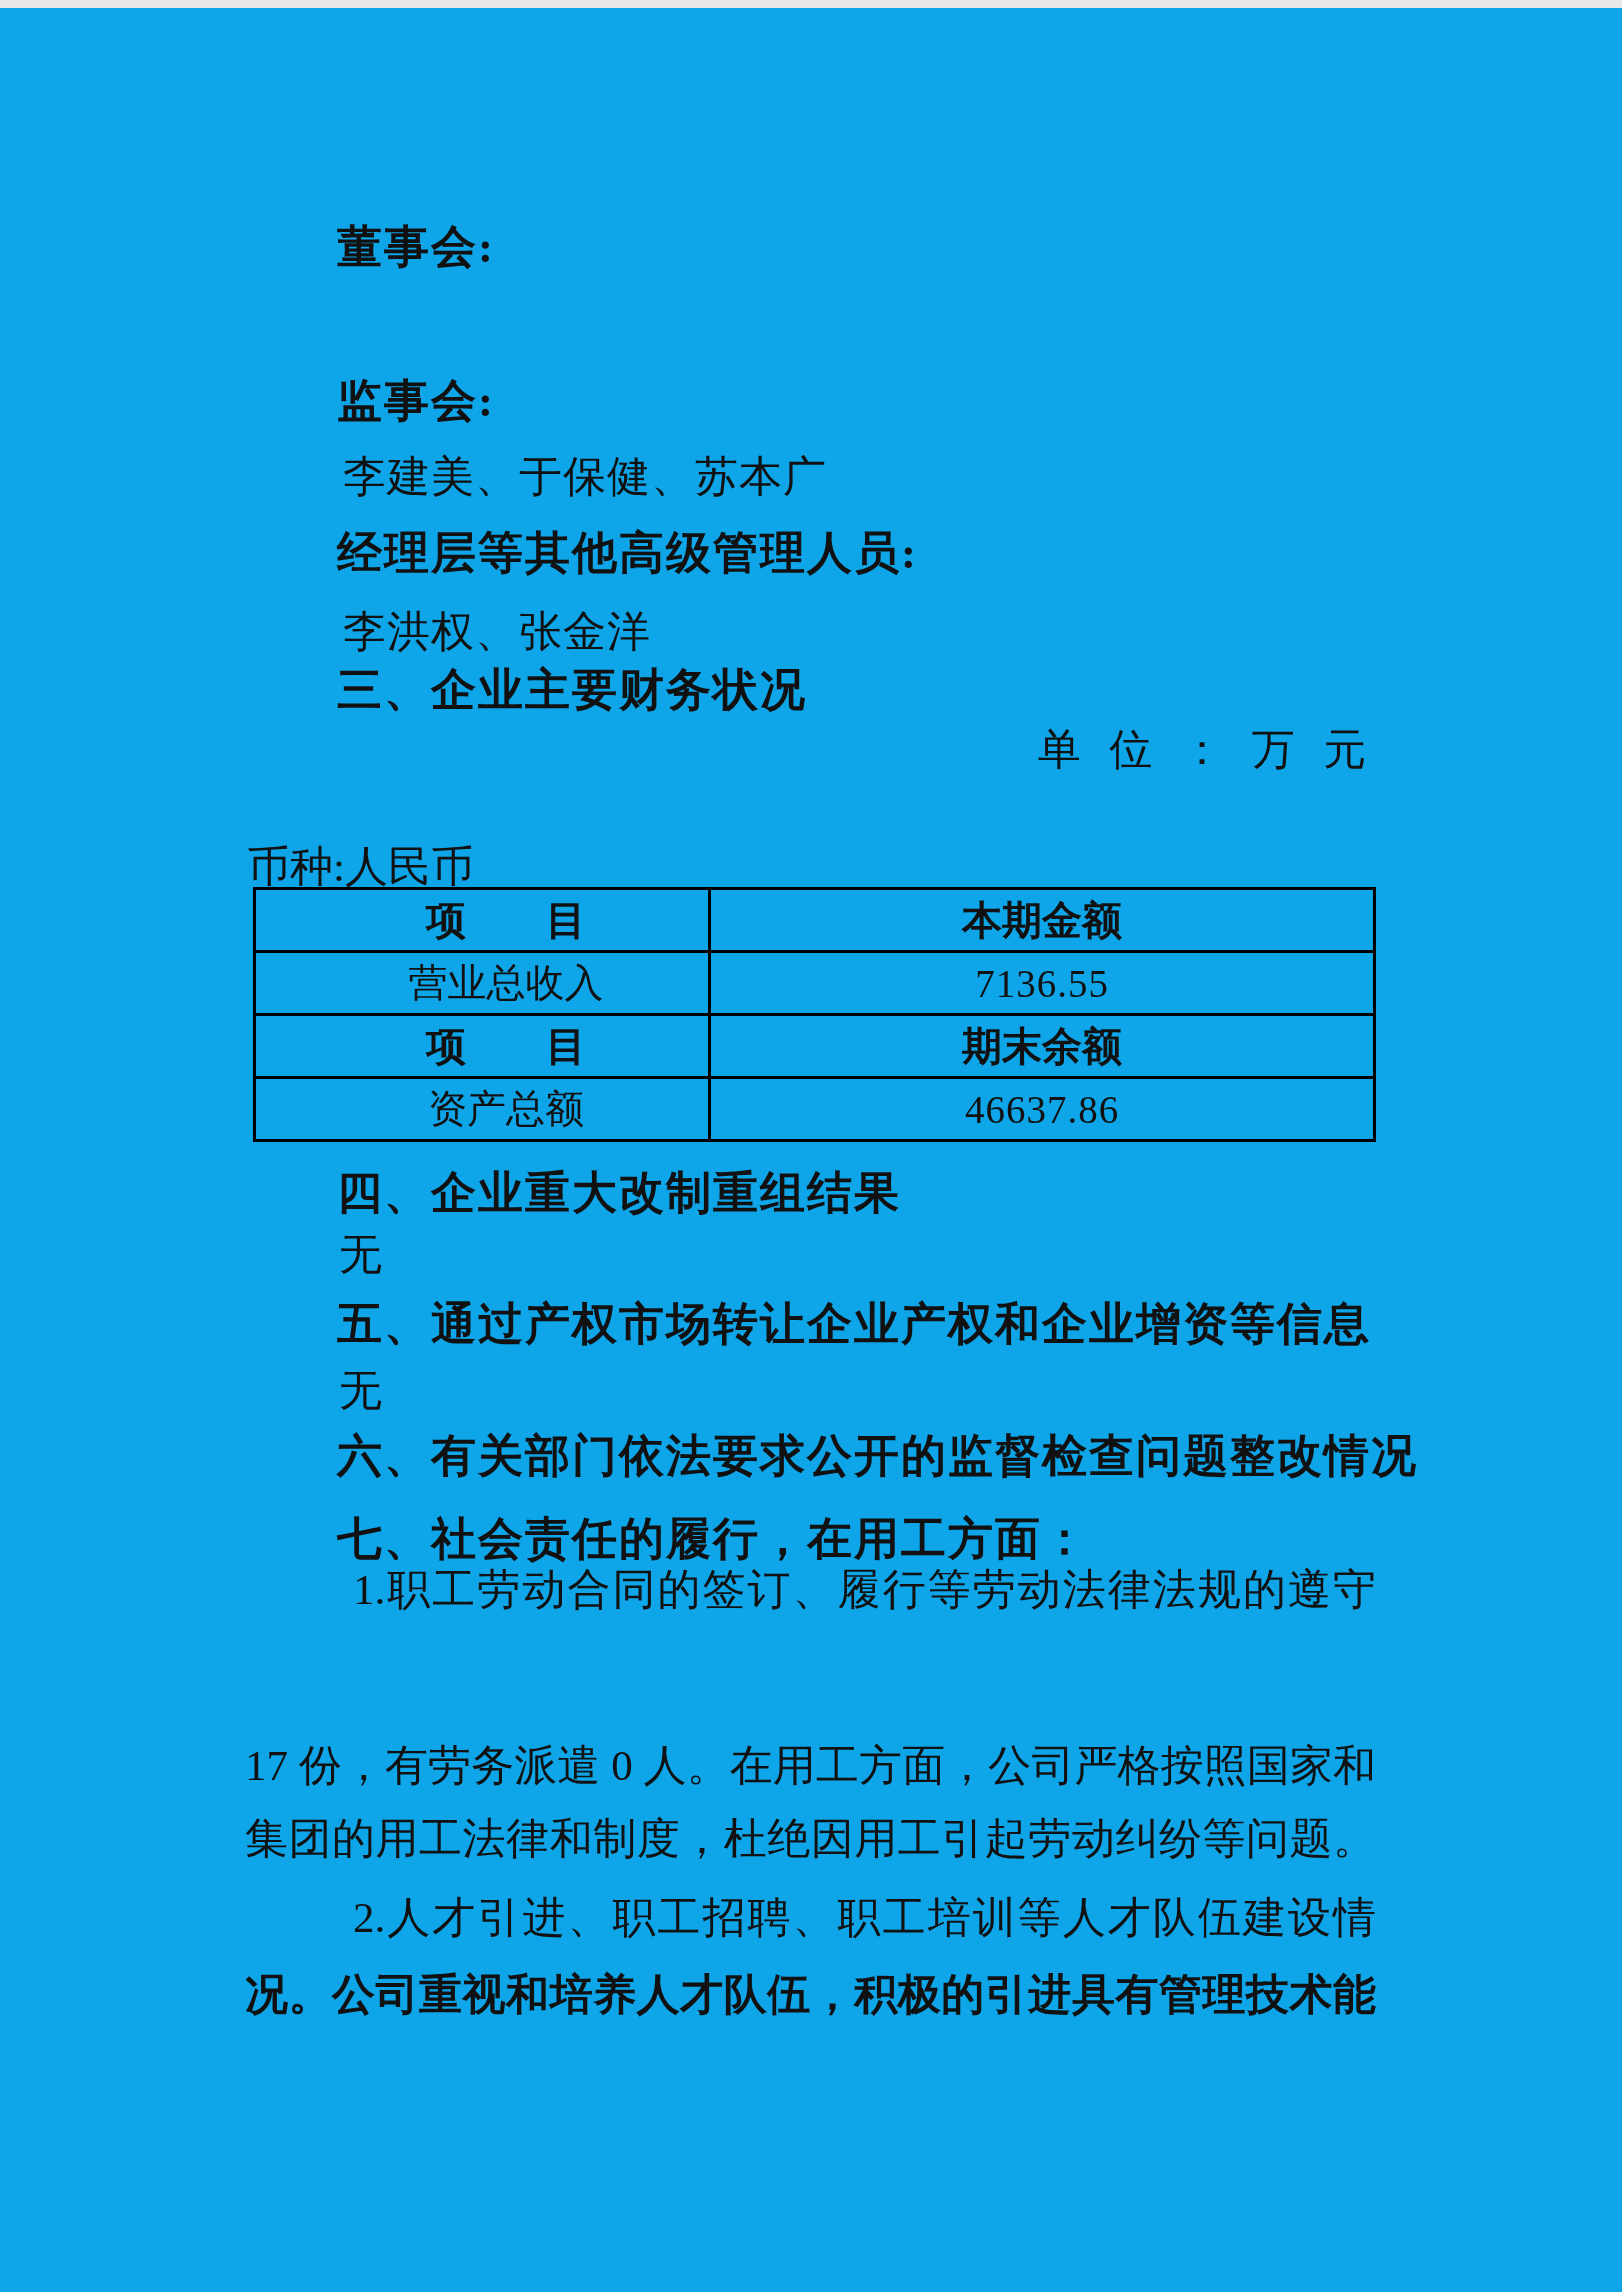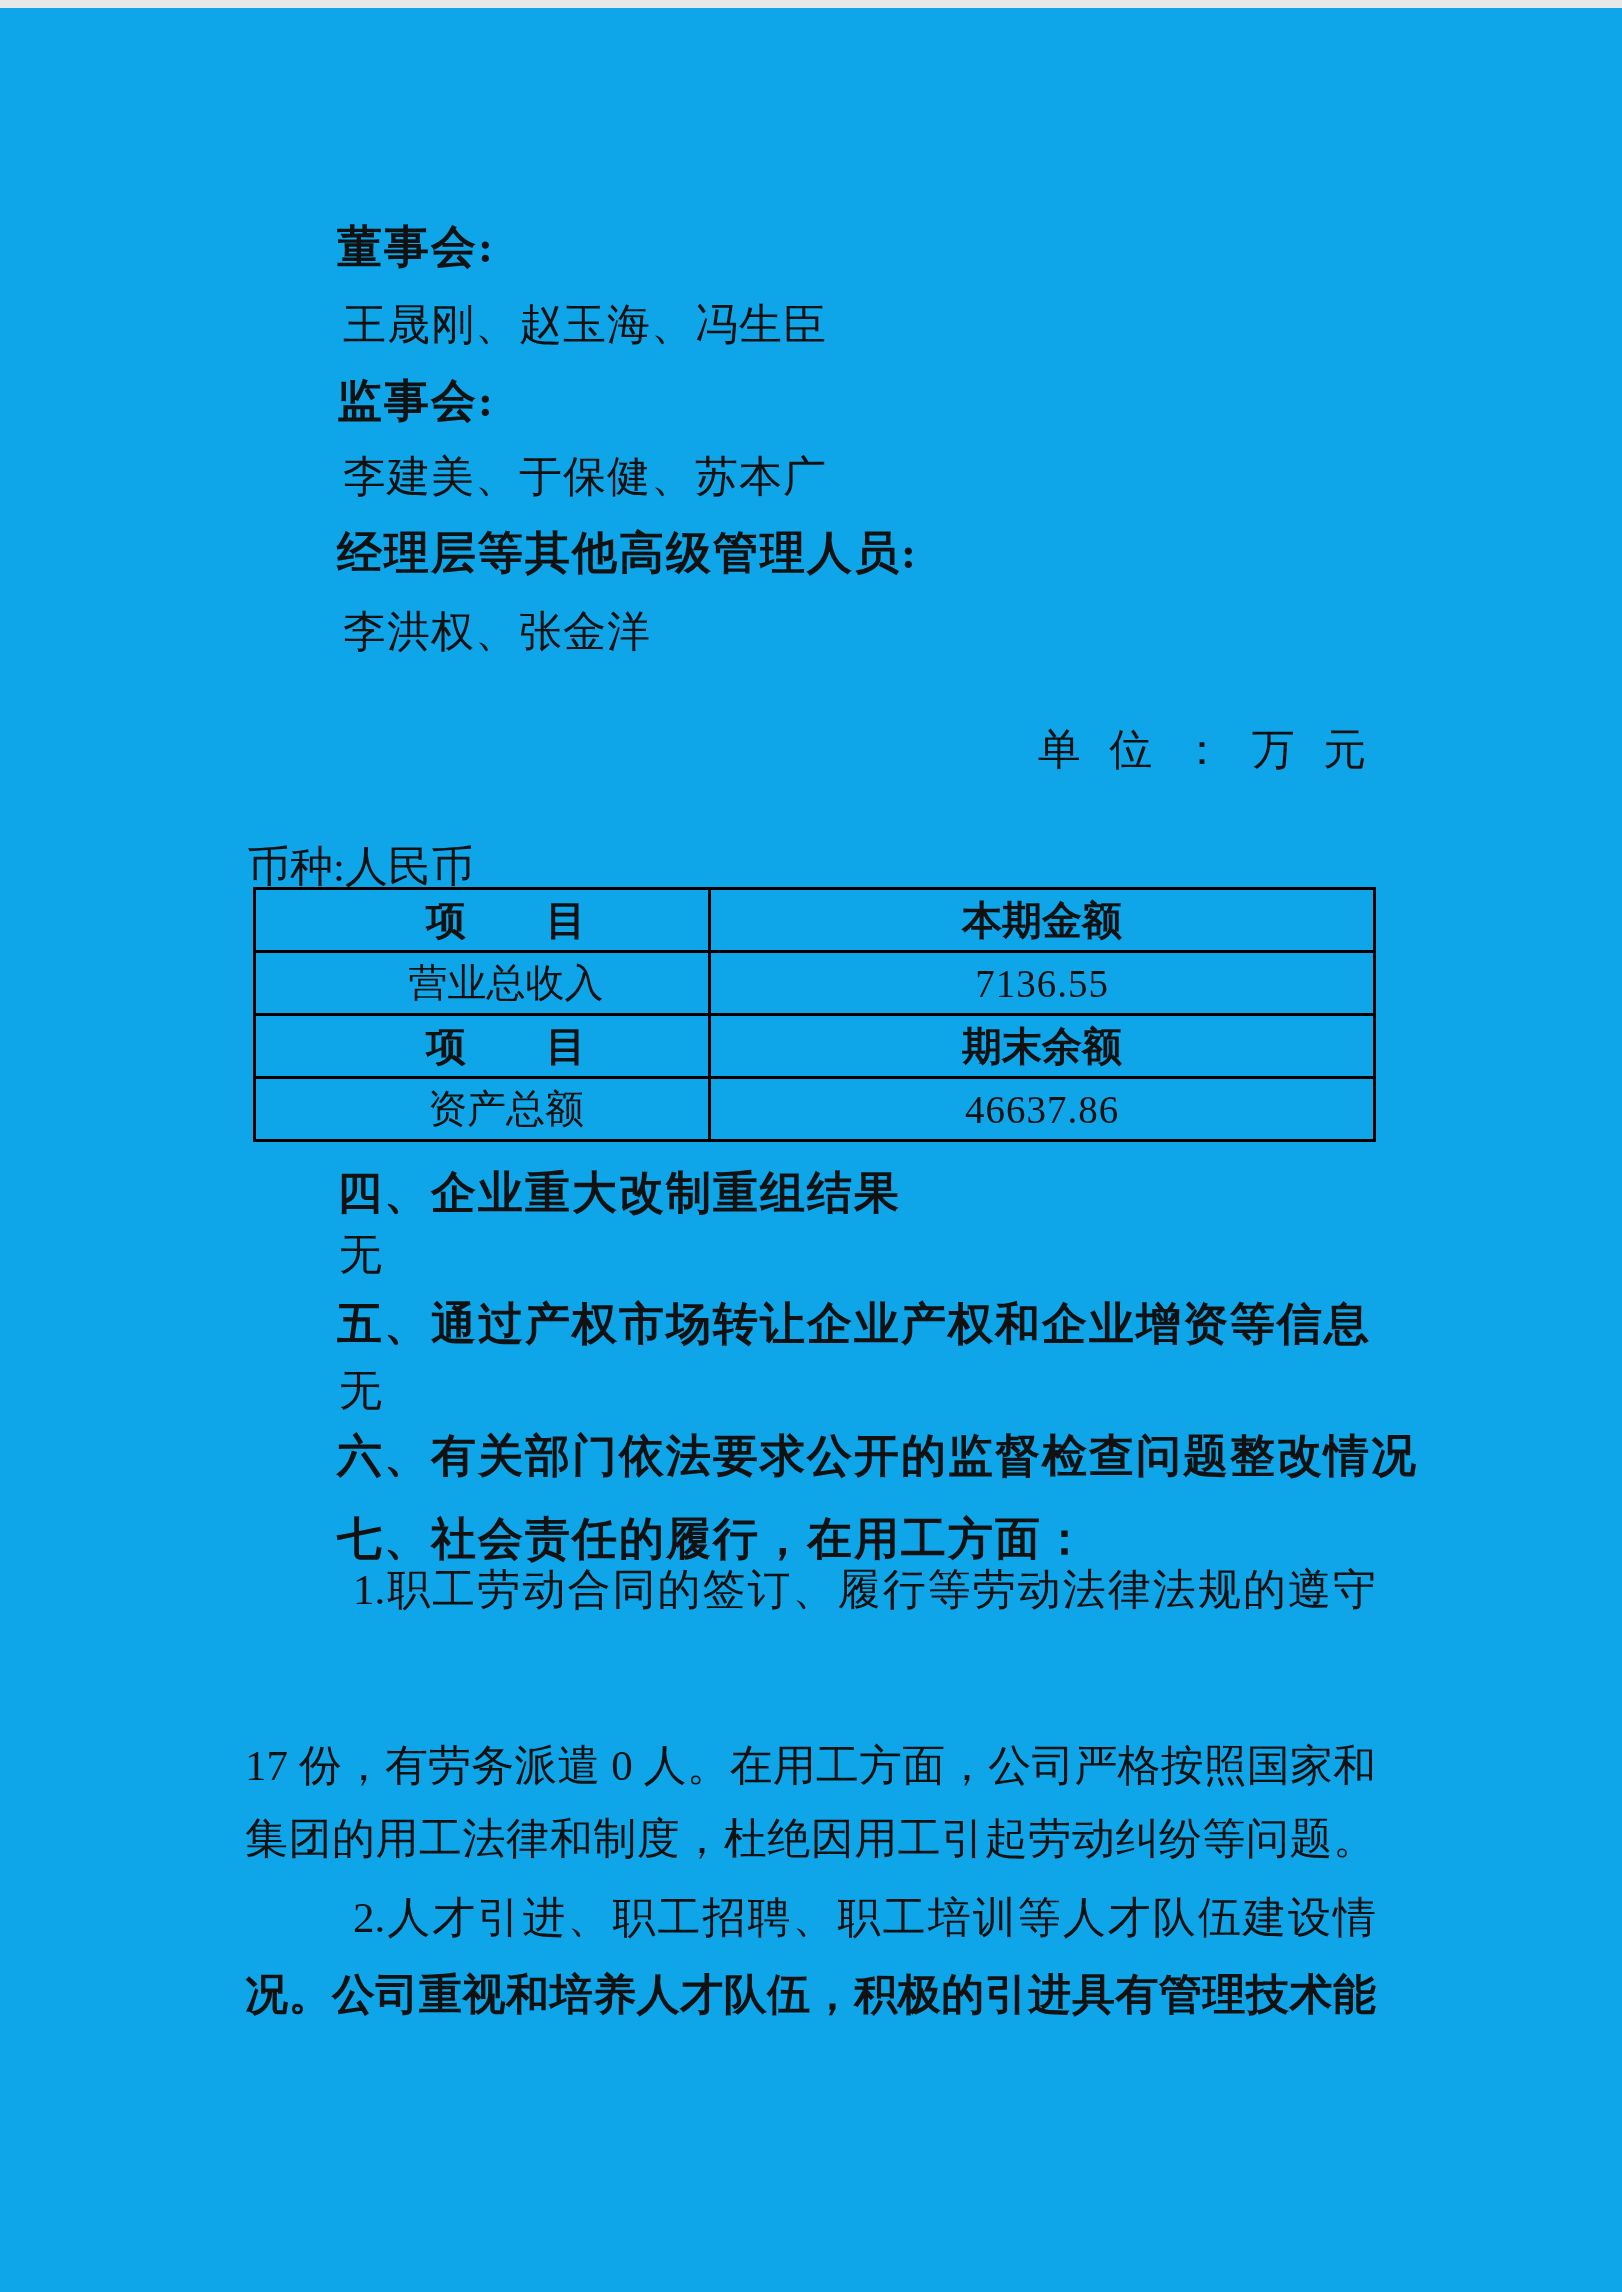--- a/index.html
+++ b/index.html
@@ -70,30 +70,30 @@
   table.finance tr.hdr td { font-weight: 700; font-size: 40px; }
   table.finance td.num { letter-spacing: 1px; }
 </style>
 </head>
 <body>
 
 <div class="page">
 
   <div class="line heading" style="top:214px; left:337px;">董事会:</div>
 
-  <div class="line names" style="top:291px; left:343px;">王晟刚、赵玉海、冯生臣</div>
 
   <div class="line heading" style="top:368px; left:337px;">监事会:</div>
 
   <div class="line names" style="top:443px; left:343px;">李建美、于保健、苏本广</div>
 
   <div class="line heading" style="top:520px; left:337px;">经理层等其他高级管理人员:</div>
 
   <div class="line names" style="top:598px; left:343px;">李洪权、张金洋</div>
 
+  <div class="line heading" style="top:657px; left:337px;">三、企业主要财务状况</div>
 
   <div class="line unit-note" style="top:716px; right:247px;">单 位 ： 万 元</div>
 
   <div class="line" style="top:833px; left:247px;">币种:人民币</div>
 
   <table class="finance">
     <tbody>
       <tr class="hdr">
         <td class="col-label">项　　目</td>
         <td>本期金额</td>

